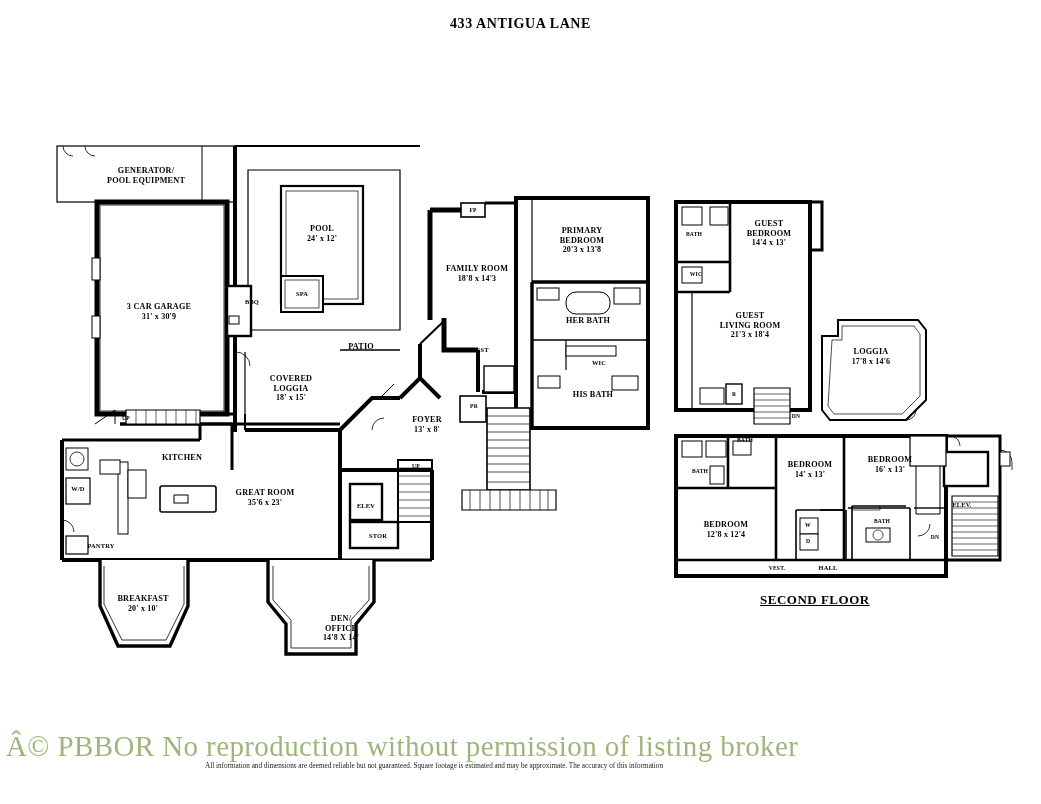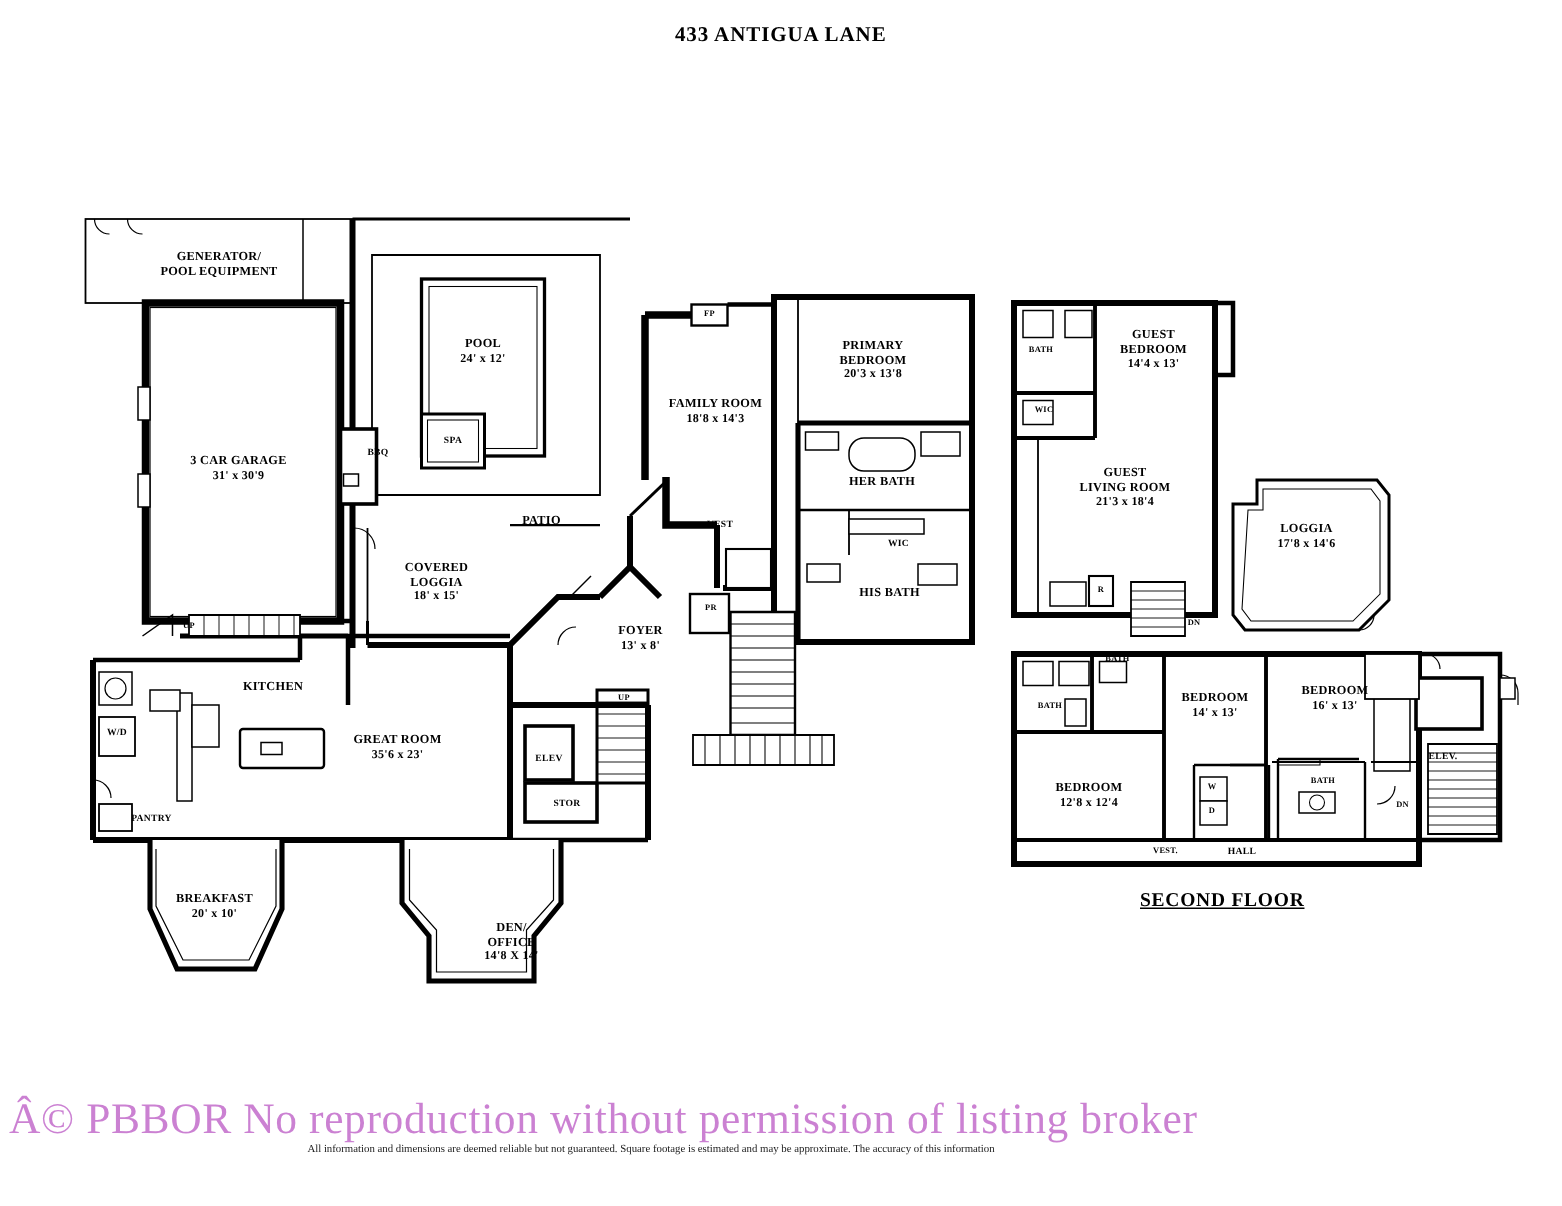--- a/index.html
+++ b/index.html
@@ -56,21 +56,21 @@
   .lbl.sm { font-size: 6.4px; }
   .lbl.xs { font-size: 5.6px; }
 
   
   .watermark {
     position: absolute;
     left: 6px;
     top: 730px;
     width: 700px;
     font-size: 29px;
-    color: #a21caf;
+    color: #4d7c0f;
     opacity: 0.55;
     font-family: "Liberation Serif", serif;
     letter-spacing: 0.4px;
     white-space: nowrap;
   }
   .disclaimer {
     position: absolute;
     left: 0;
     top: 762px;
     width: 868px;

